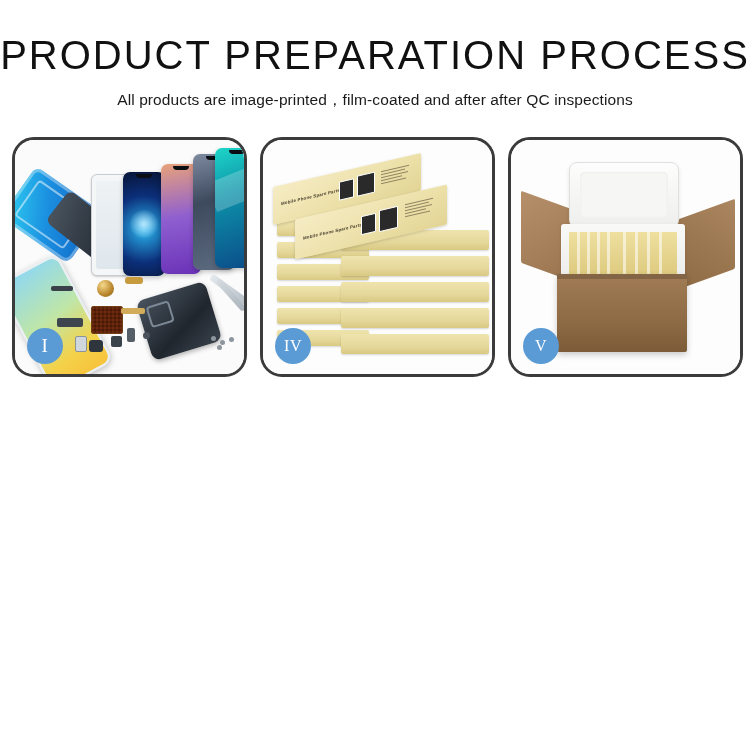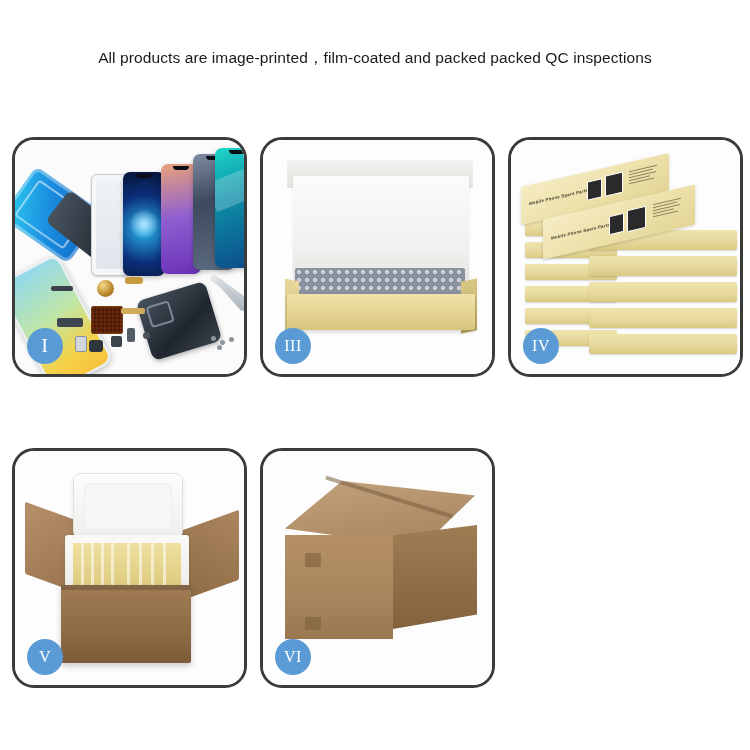--- a/index.html
+++ b/index.html
@@ -288,21 +288,22 @@
   .c-tab{position:absolute;background:rgba(120,92,60,.55);border-radius:1px;}
   .c-tab1{left:42px;top:102px;width:16px;height:14px;}
   .c-tab2{left:42px;top:166px;width:16px;height:13px;}
 </style>
 </head>
 <body>
 
 <div class="page">
 
   <div class="header">
-    <div class="subtitle">All products are image-printed，film-coated and packed packed QC inspections</div>
+    <div class="title">PRODUCT PREPARATION PROCESS</div>
+    <div class="subtitle">All products are image-printed，film-coated and after after QC inspections</div>
   </div>
 
   <div class="grid">
 
     <div class="panel p1">
       <div class="stage">
         <div class="bg"></div>
         <div class="scr-back"></div>
         <div class="scr-dark"></div>
         <div class="glass"></div>
@@ -337,32 +338,20 @@
           <i style="left:0;top:0;"></i>
             <i style="left:9px;top:4px;"></i>
             <i style="left:18px;top:1px;"></i>
             <i style="left:6px;top:9px;"></i>
         </div>
       </div>
       <div class="badge">I</div>
     </div>
 
 
-    <div class="panel p3">
-      <div class="stage">
-        <div class="bg"></div>
-        <div class="box3-lidback"></div>
-        <div class="box3-foam"></div>
-        <div class="box3-bubble"></div>
-        <div class="box3-left"></div>
-        <div class="box3-right"></div>
-        <div class="box3-front"></div>
-      </div>
-      <div class="badge sm">III</div>
-    </div>
 
     <div class="panel p4">
       <div class="stage">
         <div class="bg"></div>
         <div class="stack">
 
           <div class="sbox" style="left:10px;top:40px;width:92px;height:16px;"></div>
           <div class="sbox" style="left:10px;top:62px;width:92px;height:16px;"></div>
           <div class="sbox" style="left:10px;top:84px;width:92px;height:16px;"></div>
           <div class="sbox" style="left:10px;top:106px;width:92px;height:16px;"></div>
@@ -422,27 +411,15 @@
           <i style="left:54px;"></i>
             <i style="left:66px;"></i>
             <i style="left:78px;"></i>
             <i style="left:90px;"></i>
         </div>
         <div class="v-carton"></div>
       </div>
       <div class="badge sm">V</div>
     </div>
 
-    <div class="panel p6">
-      <div class="stage">
-        <div class="bg"></div>
-        <div class="c-top"></div>
-        <div class="c-seam"></div>
-        <div class="c-side"></div>
-        <div class="c-front"></div>
-        <div class="c-tab c-tab1"></div>
-        <div class="c-tab c-tab2"></div>
-      </div>
-      <div class="badge sm">VI</div>
-    </div>
 
   </div>
 </div>
 
 </body></html>

